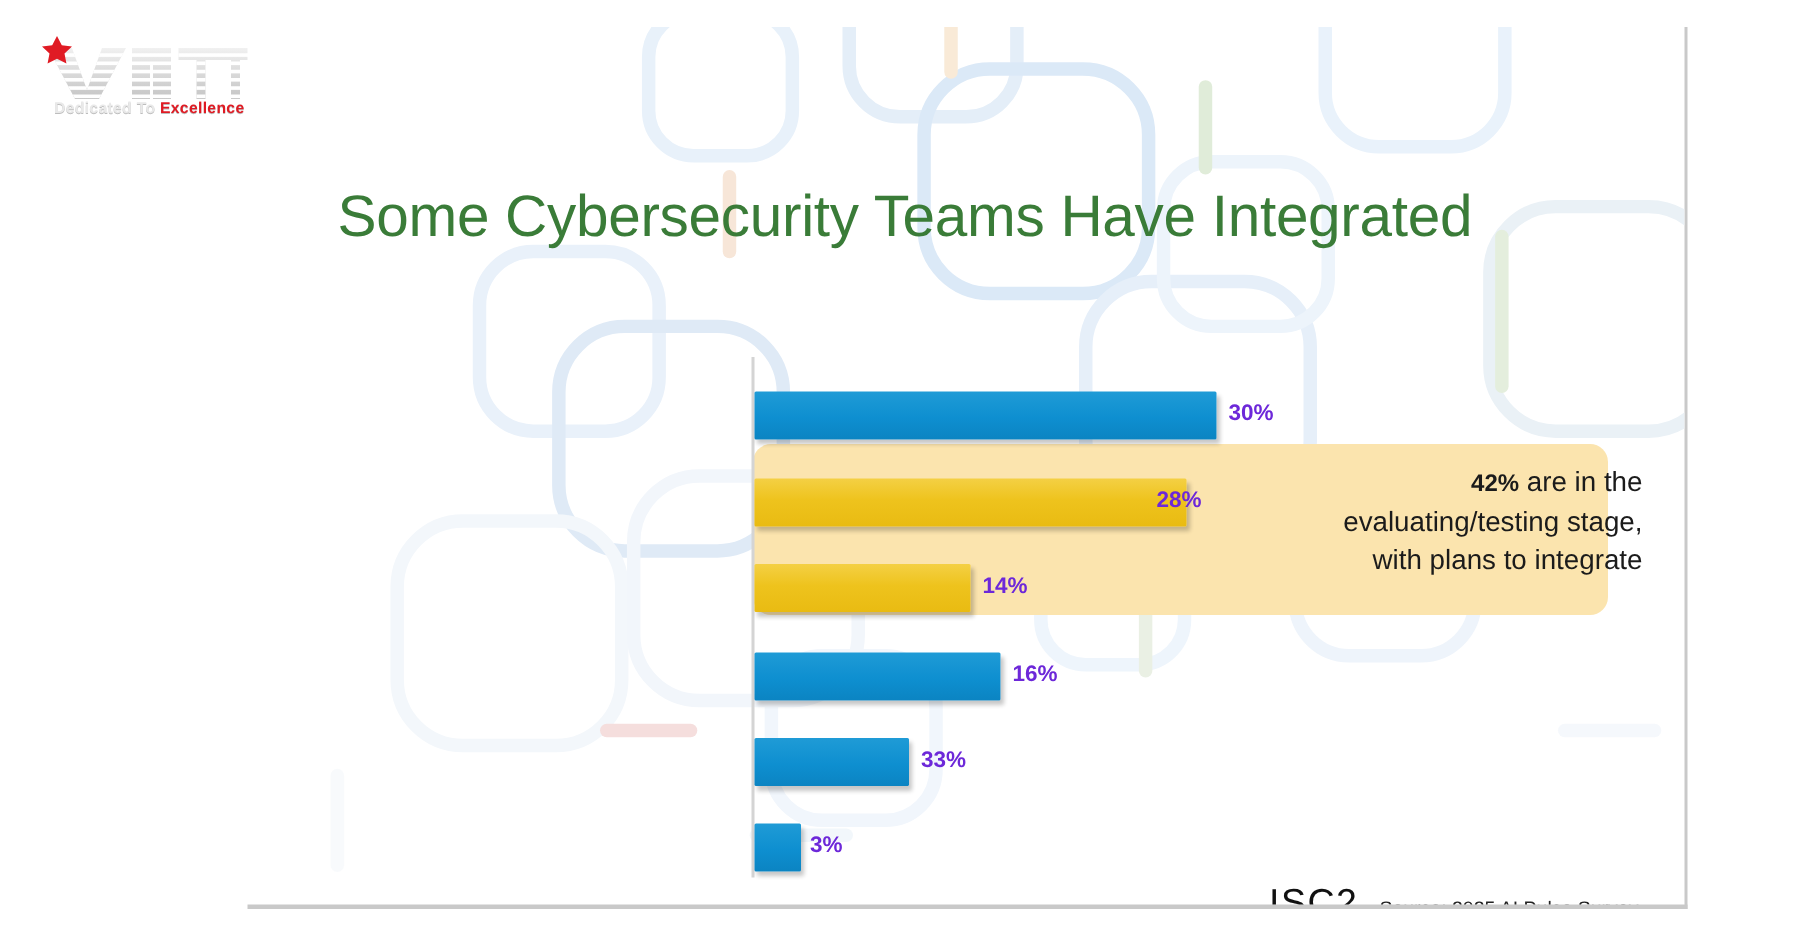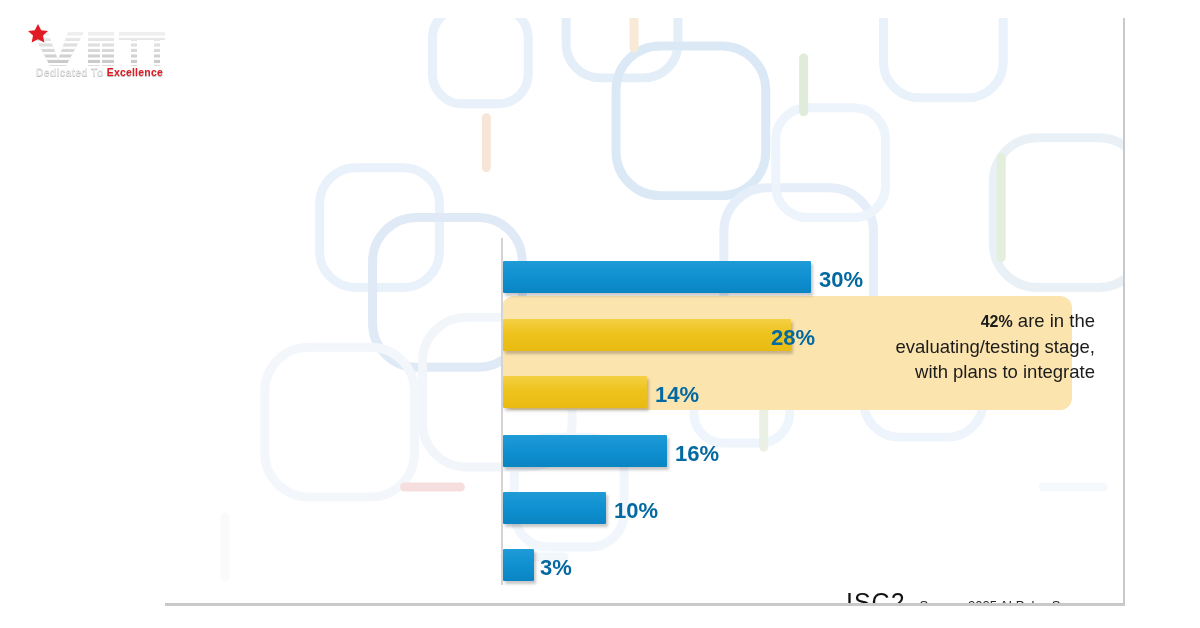--- a/index.html
+++ b/index.html
@@ -69,21 +69,21 @@
   .bar-row{ position:absolute; left:0; height:0; }
   .bar{
     position:absolute; left:338px;
     height:32px; border-radius:1px;
     box-shadow:2px 3px 3px rgba(0,0,0,.22);
   }
   .bar.blue{ background:linear-gradient(180deg,#1f9bd6 0%,#0e8fd0 55%,#0b84c2 100%); }
   .bar.gold{ background:linear-gradient(180deg,#f4d044 0%,#eec31d 45%,#e9bb12 100%); }
   .val-label{
     position:absolute;
-    color:#0369a1; font-size:22px; font-weight:bold;
+    color:#6d28d9; font-size:15px; font-weight:bold;
     white-space:nowrap;
   }
 
   
   #callout{
     position:absolute;
     left:730px; top:290px; width:200px;
     text-align:right;
     color:#1b1b1b; font-size:18.5px; line-height:25px;
   }
@@ -170,20 +170,21 @@
       <path d="M795 -10 L860 -10" stroke="#f8eedb"></path>
     </g>
     <g fill="none" stroke-width="9" stroke-linecap="round" opacity=".55">
       <path d="M340 540 L400 540" stroke="#e8f0f8"></path>
       <path d="M880 470 L940 470" stroke="#edf3f9"></path>
       <path d="M60 500 L60 560" stroke="#f2f6fa"></path>
     </g>
   </svg>
 
   <h1 id="chart-title">
+    <span class="tline">Some Cybersecurity Teams Have Integrated</span>
   </h1>
 
   <div id="chart-area">
 
     <div id="highlight-band"></div>
     <div id="axis-line"></div>
 
     <div class="bar-row">
 
       <div class="bar blue" style="top:243px;width:308px;"></div>
@@ -204,21 +205,21 @@
 
     <div class="bar-row">
 
       <div class="bar blue" style="top:417px;width:164px;"></div>
       <div class="val-label" style="left:510px;top:423px;">16%</div>
     </div>
 
     <div class="bar-row">
 
       <div class="bar blue" style="top:474px;width:103px;"></div>
-      <div class="val-label" style="left:449px;top:480px;">10%</div>
+      <div class="val-label" style="left:449px;top:480px;">33%</div>
     </div>
 
     <div class="bar-row">
 
       <div class="bar blue" style="top:531px;width:31px;"></div>
       <div class="val-label" style="left:375px;top:537px;">3%</div>
     </div>
 
     <div id="callout"><span class="pct">42%</span><span> are in the evaluating/testing stage, with plans to integrate</span></div>
   </div>

